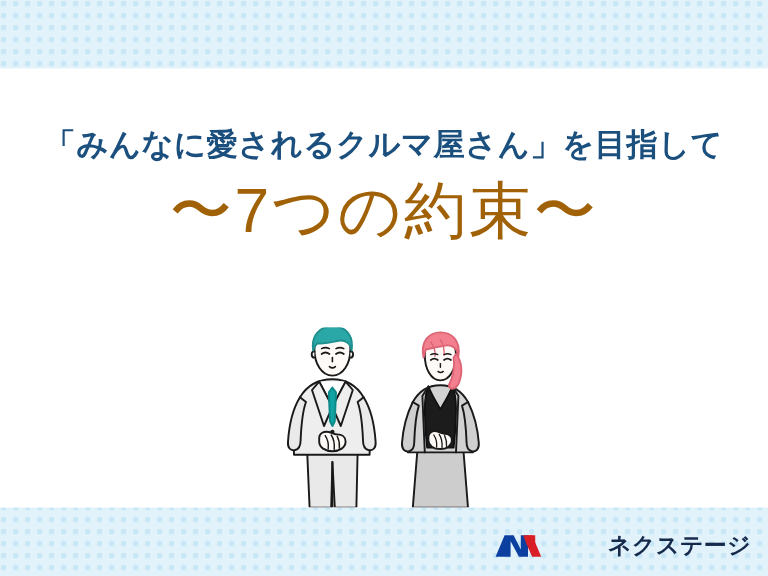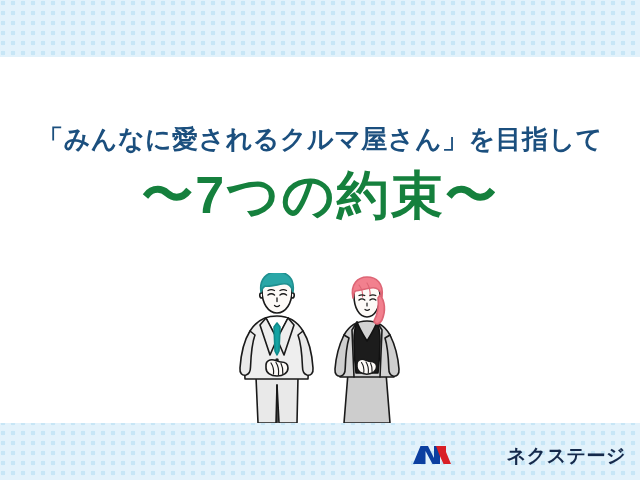--- a/index.html
+++ b/index.html
@@ -41,37 +41,37 @@
   #headline-block {
     position: absolute;
     left: 0;
     top: 0;
     width: 640px;
     text-align: center;
   }
 
   #headline-primary {
     margin: 0;
-    padding-top: 68px;
+    padding-top: 49px;
     font-size: 26px;
     line-height: 1.1;
     font-weight: 700;
     letter-spacing: 0.5px;
     color: #1b4f7e;
     white-space: nowrap;
   }
 
   #headline-secondary {
     margin: 0;
     padding-top: 14px;
     font-size: 52px;
     line-height: 1.05;
-    font-weight: 700;
+    font-weight: 400;
     letter-spacing: 2px;
-    color: #15803d;
+    color: #a16207;
     white-space: nowrap;
   }
 
   
   #illustration {
     position: absolute;
     left: 236px;
     top: 216px;
     width: 180px;
     height: 150px;

